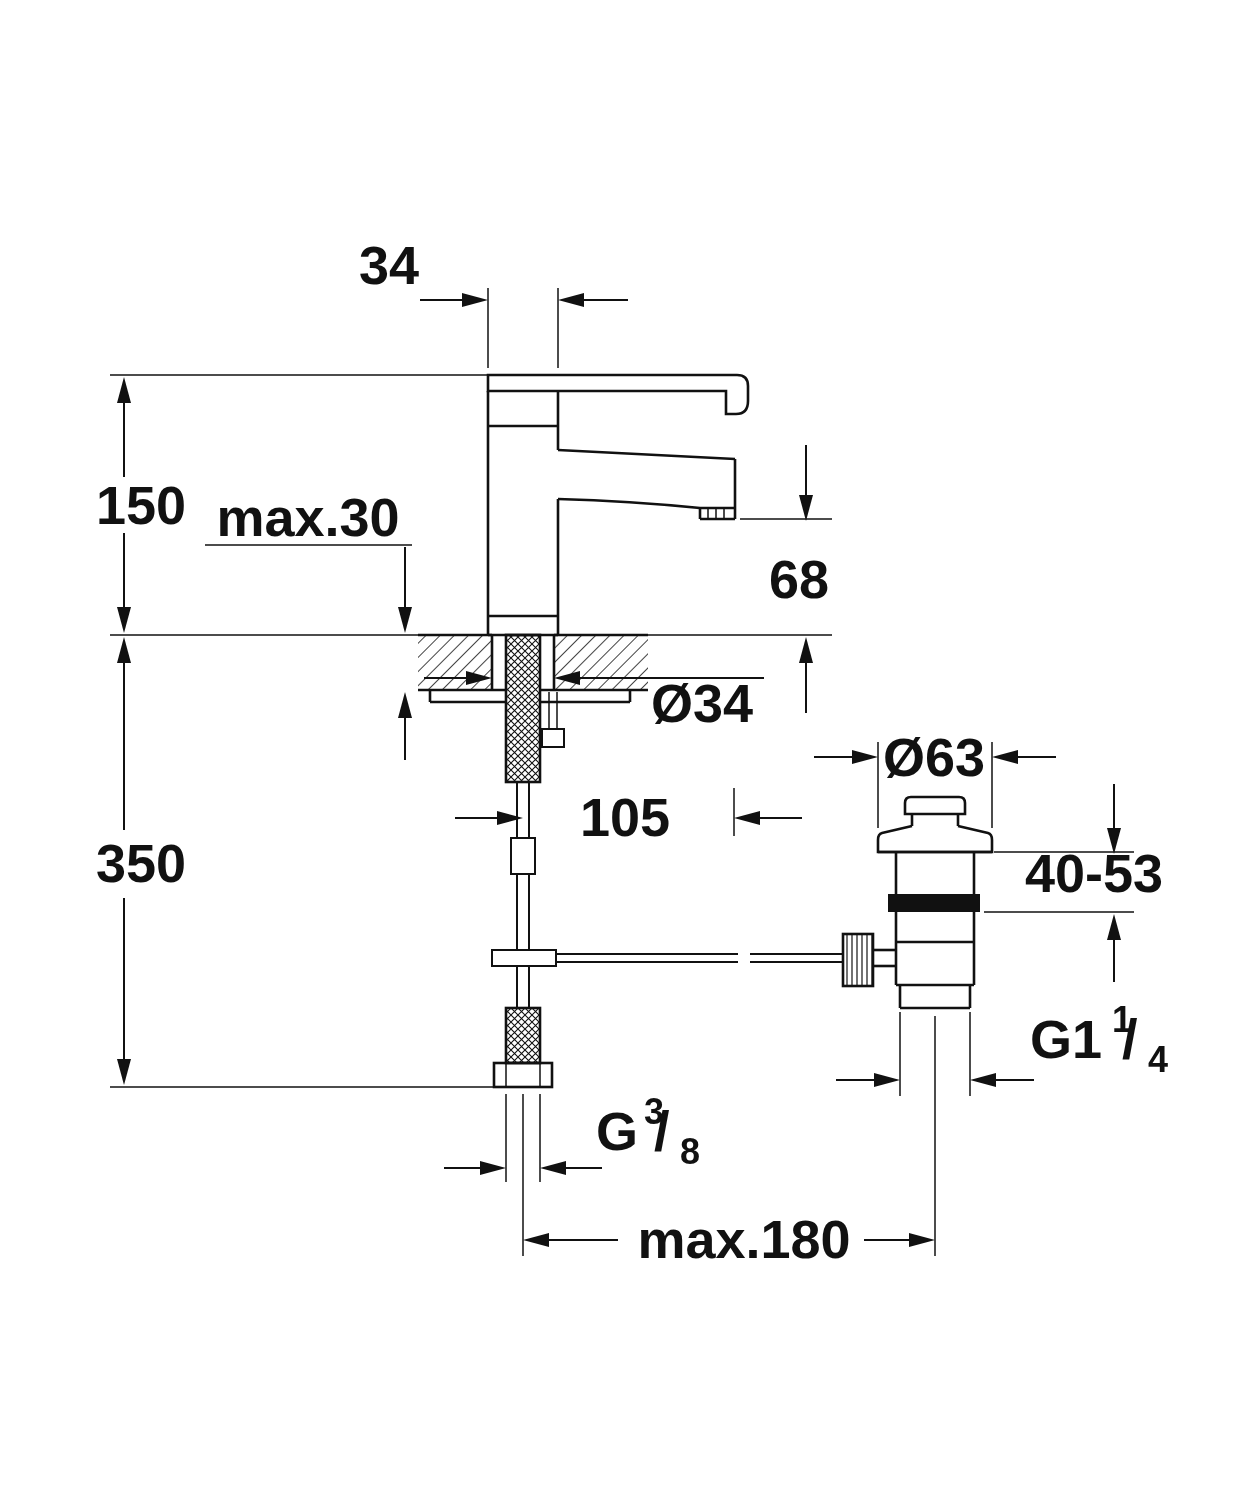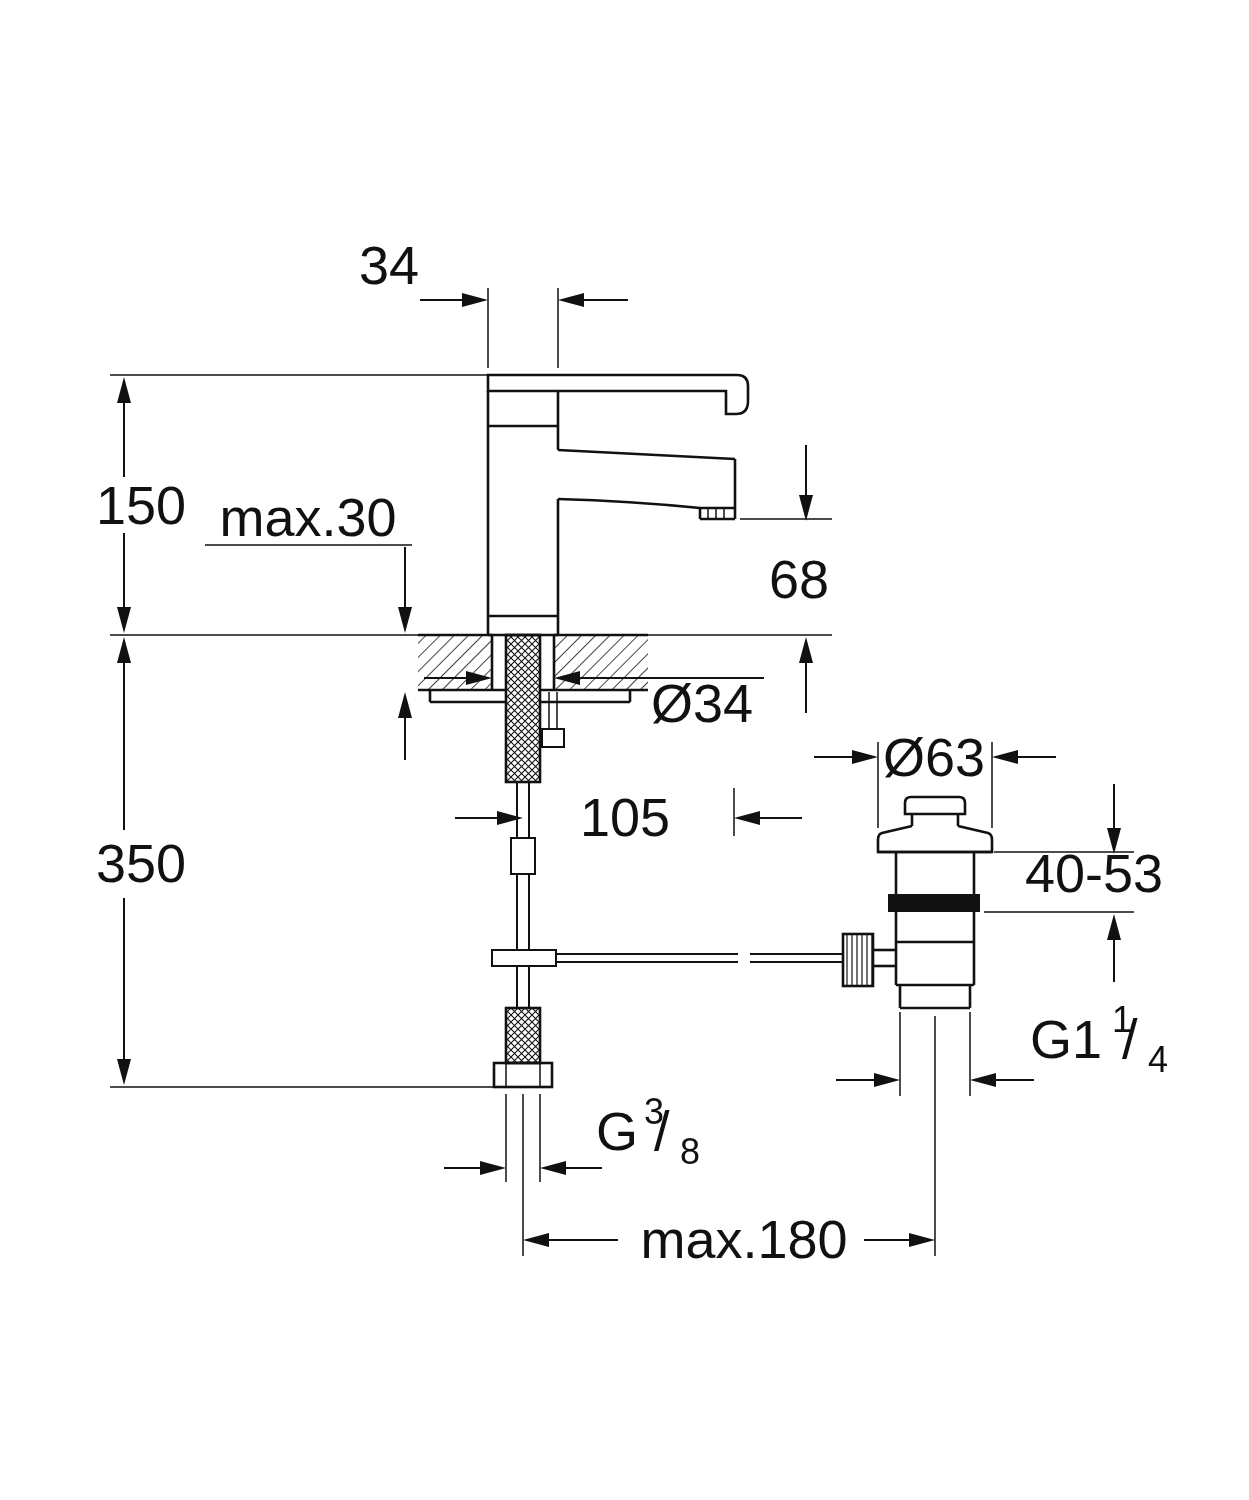--- a/index.html
+++ b/index.html
@@ -1,16 +1,16 @@
 <!DOCTYPE html>
 <html><head>
 <meta charset="utf-8">
 <style>
   html,body{margin:0;padding:0;background:#ffffff;}
-  .stage{width:1249px;height:1500px;position:relative;background:#fff;overflow:hidden;}
+  .stage{width:1249px;height:1500px;position:relative;background:#fff;overflow:hidden;font-weight:bold;}
   svg{display:block;}
   text{font-family:"Liberation Sans","DejaVu Sans",sans-serif;fill:#111;}
   .dimtext{font-size:54px;}
   .suptext{font-size:36px;}
   .slashtext{font-size:56px;}
   .thick{stroke:#111;stroke-width:2.6;fill:none;}
   .thickf{stroke:#111;stroke-width:2.6;fill:#fff;}
   .dim{stroke:#111;stroke-width:2;fill:none;}
   .thin{stroke:#111;stroke-width:1.5;fill:none;}
   .arrow{fill:#111;stroke:none;}

